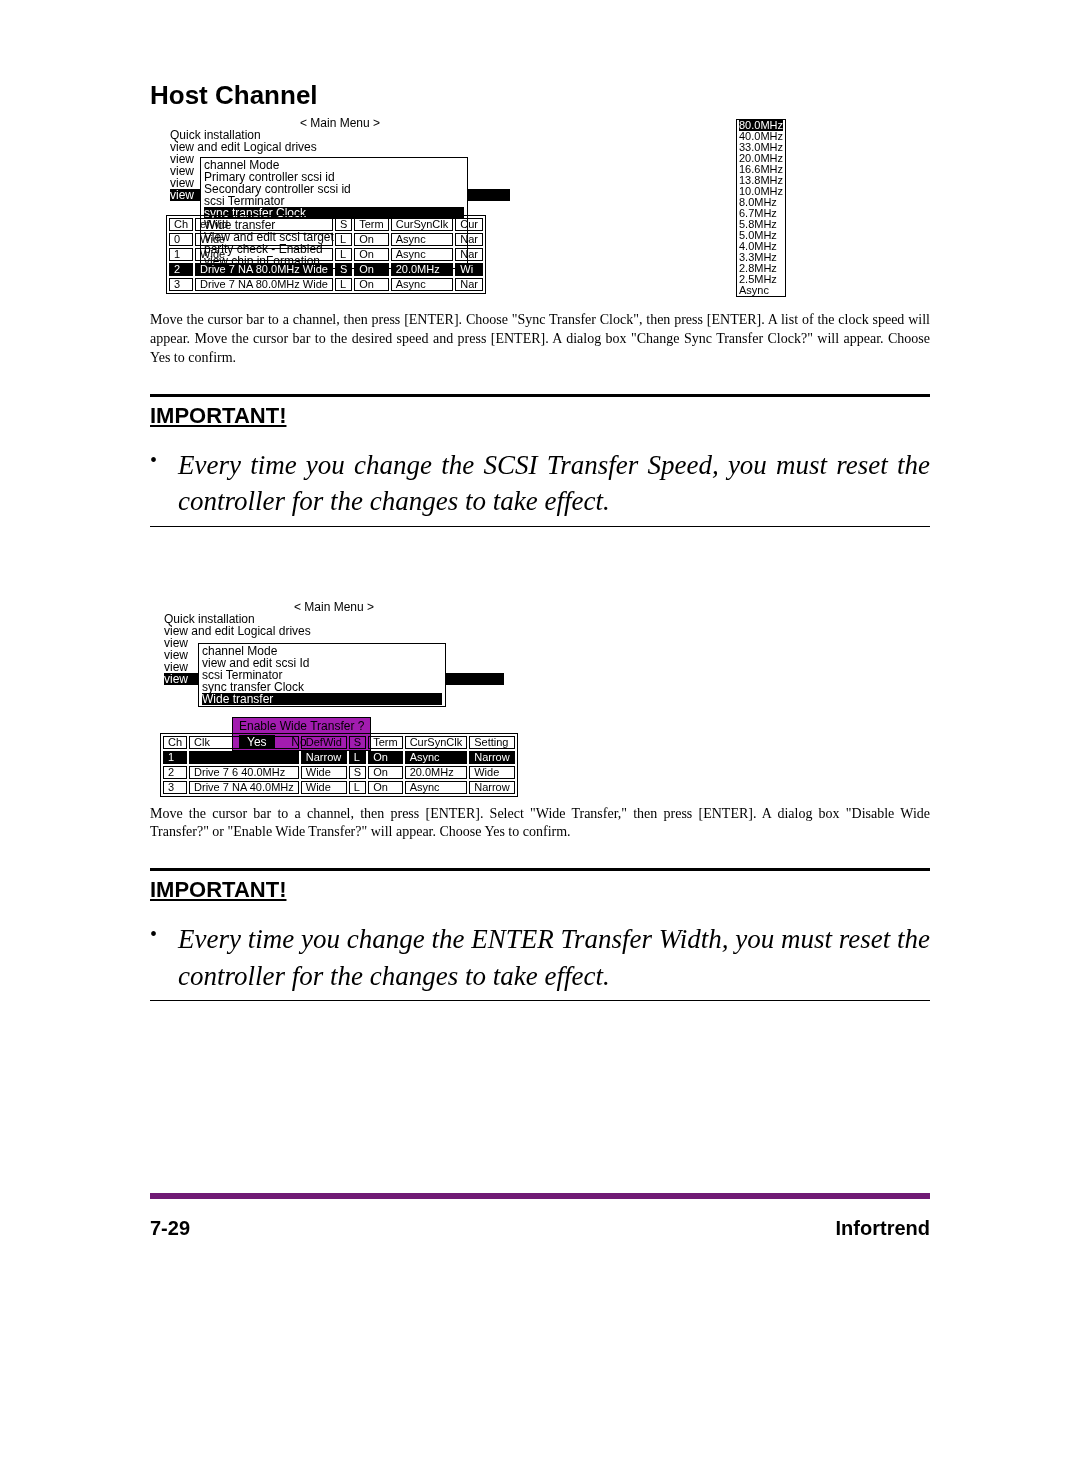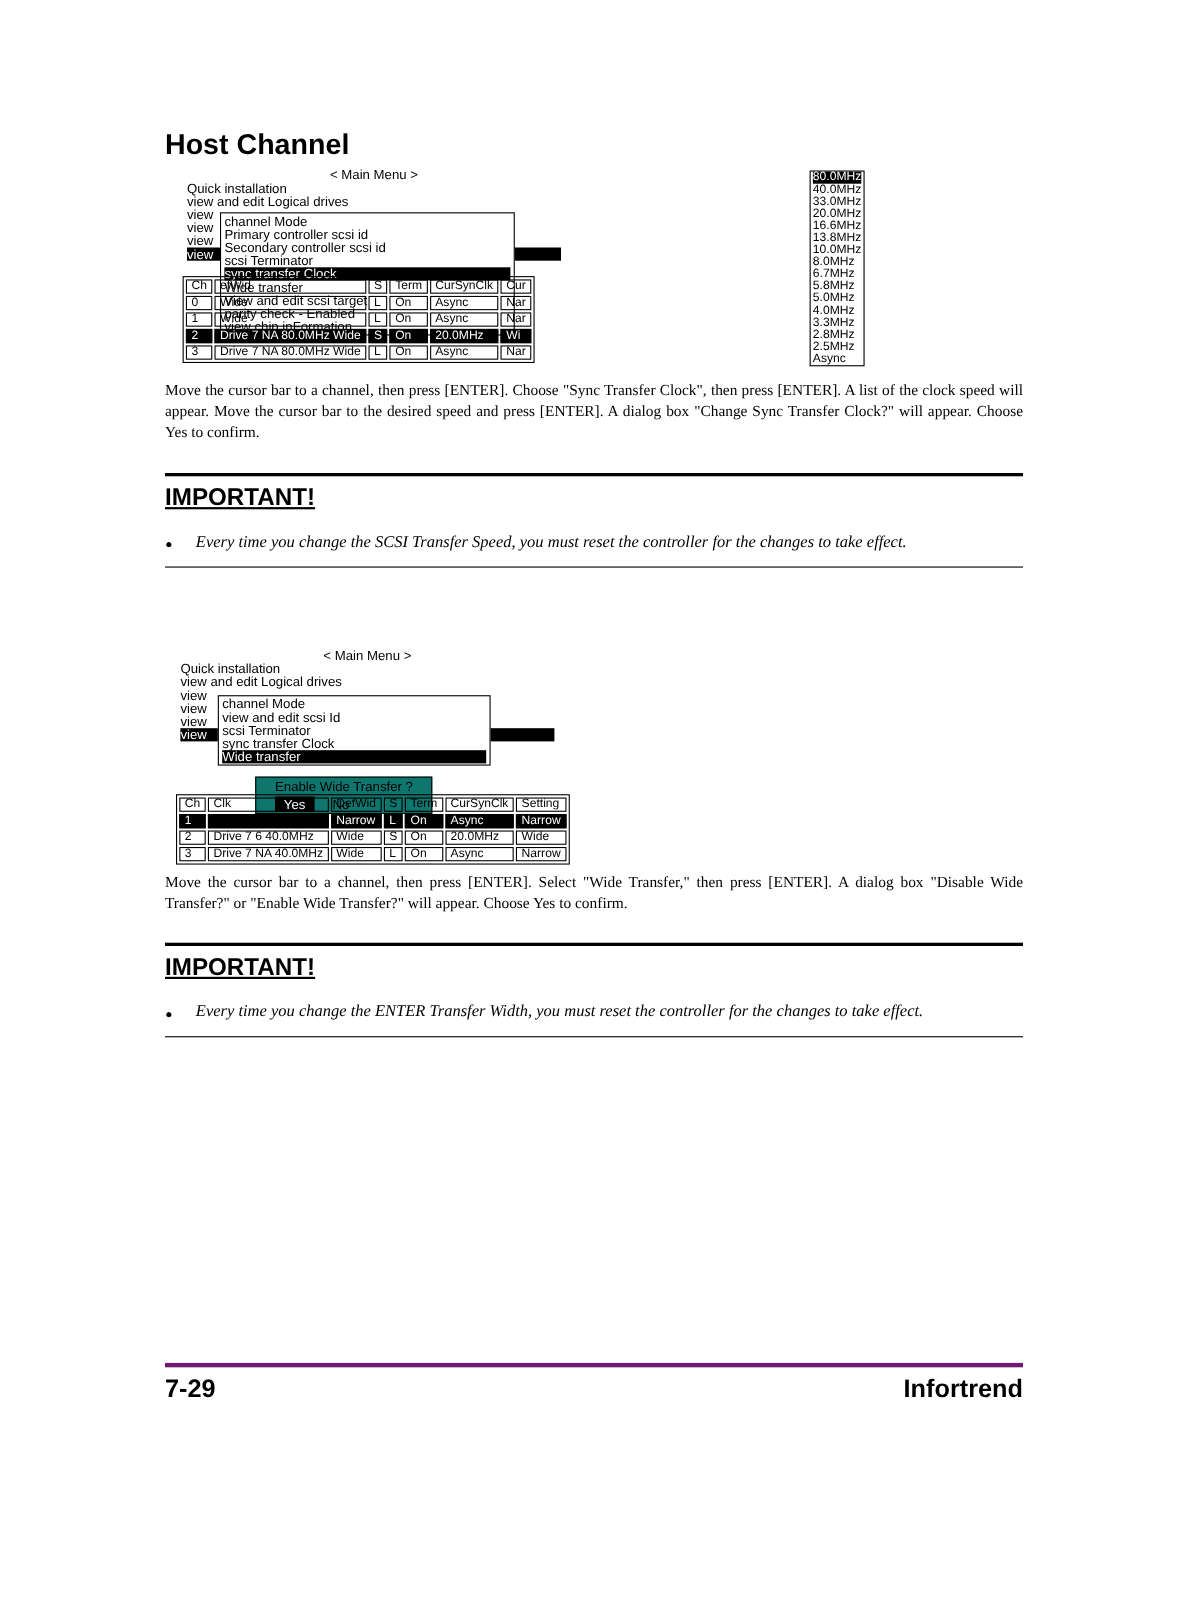--- a/index.html
+++ b/index.html
@@ -11,21 +11,20 @@
     background: #fff;
     font-family: "Times New Roman", Times, serif;
     color: #000;
   }
   .page {
     position: relative;
     width: 1080px;
     height: 1292px;
     box-sizing: border-box;
     padding: 80px 150px 60px 150px;
-    margin-top: 36px;
   }
   h2.section {
     font-family: Arial, Helvetica, sans-serif;
     font-weight: bold;
     font-size: 26px;
     margin: 0 0 6px 0;
   }
   .para {
     font-size: 14px;
     line-height: 1.35;
@@ -58,21 +57,21 @@
     margin: 8px 0 6px 0;
   }
   .bullet-dot {
     width: 28px;
     flex: 0 0 28px;
     font-size: 20px;
     line-height: 1.3;
   }
   .bullet-text {
     font-style: italic;
-    font-size: 15px;
+    font-size: 27px;
     line-height: 1.35;
     text-align: justify;
   }
 
   
   .terminal {
     font-family: Liberation Sans, sans-serif;
     font-size: 12px;
     line-height: 1.0;
     color: #000;
@@ -142,49 +141,49 @@
     top: 42px; left: 44px;
     width: 240px;
     border: 1px solid #000;
     padding: 1px 3px;
     background: #fff;
   }
   .t2 .dialog {
     position: absolute;
     top: 116px; left: 78px;
     border: 1px solid #000;
-    padding: 2px 17px;
-    background: #0f766e;
+    padding: 2px 6px;
+    background: #a21caf;
     font-size: 12px;
   }
   .t2 .dialog .btnrow { margin-top: 4px; }
   .t2 .chtable {
     position: absolute;
     top: 98px; left: 6px;
     border: 1px solid #000;
   }
   .t2 .chtable td {
     border: 1px solid #000;
     padding: 0 4px;
     font-size: 11px;
   }
 
   
   .footer {
     position: absolute;
     left: 150px;
     right: 150px;
     bottom: 52px;
-    border-top: 4px solid #701a75;
-    padding-top: 6px;
+    border-top: 6px solid #701a75;
+    padding-top: 18px;
     display: flex;
     justify-content: space-between;
     font-family: Arial, Helvetica, sans-serif;
     font-weight: bold;
-    font-size: 23px;
+    font-size: 20px;
   }
 
   .block-gap { height: 60px; }
 </style>
 </head>
 <body>
 
 <div class="page">
 
   <h2 class="section">Host Channel</h2>

